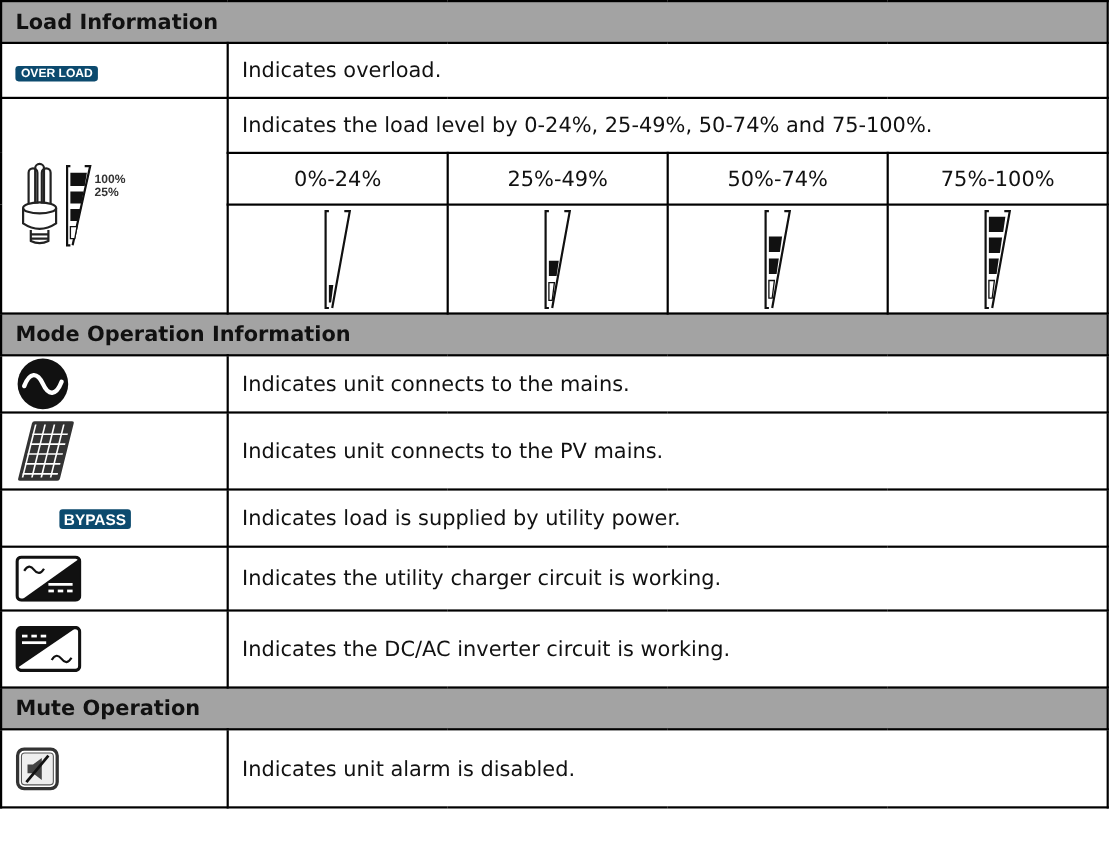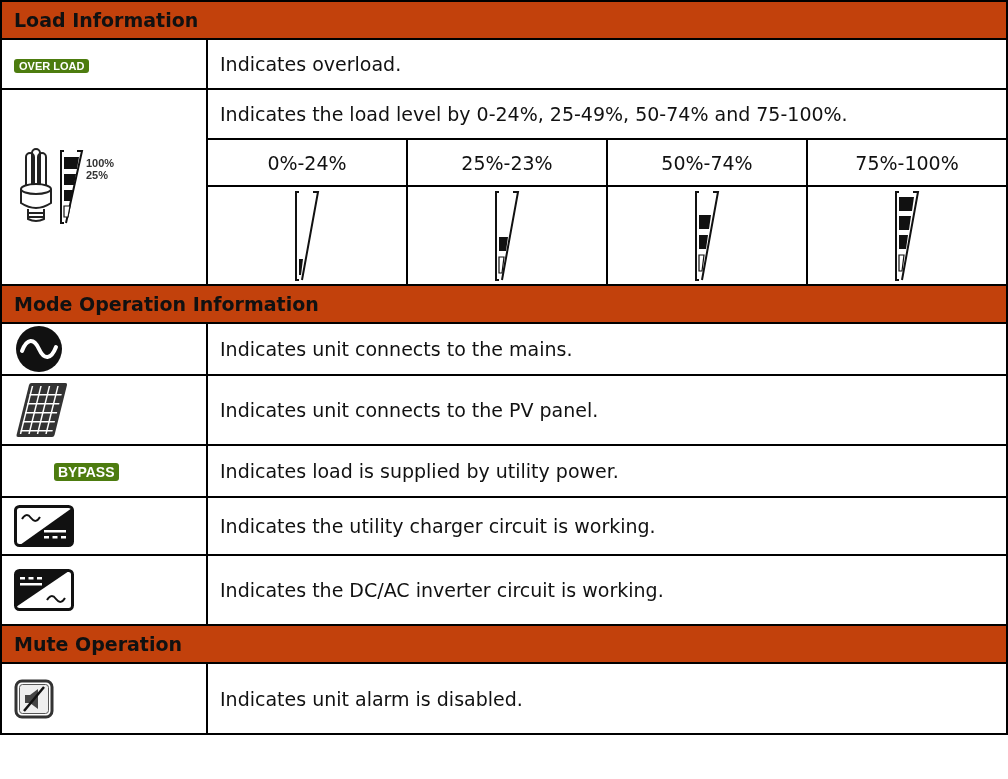--- a/index.html
+++ b/index.html
@@ -1,24 +1,24 @@
 <!DOCTYPE html>
 <html><head>
 <meta charset="utf-8">
 <style>
   html, body { margin: 0; padding: 0; background: #ffffff; }
   body { width: 1008px; height: 779px; overflow: hidden; font-family: "DejaVu Sans", sans-serif; color: #111; }
   .tbl { position: absolute; left: 0; top: 0; width: 1006px; border-collapse: collapse; table-layout: fixed; }
   .tbl td { border: 2px solid #000; padding: 0; vertical-align: middle; }
-  .sec-hdr td { background: #c2410c; font-weight: bold; font-size: 19px; padding-left: 12px; height: 36px; }
+  .sec-hdr td { background: #a3a3a3; font-weight: bold; font-size: 19px; padding-left: 12px; height: 36px; }
   .icon-cell { width: 204px; padding-left: 12px !important; }
   .desc { font-size: 19px; padding-left: 12px !important; }
   .pct-hdr { text-align: center; font-size: 19px; height: 45px; }
   .bar-cell { text-align: center; height: 97px; }
-  .badge { display: inline-block; background: #4d7c0f; color: #fff; font-family: "Liberation Sans", sans-serif; font-weight: bold; border-radius: 3px; letter-spacing: 0px; }
+  .badge { display: inline-block; background: #0c4a6e; color: #fff; font-family: "Liberation Sans", sans-serif; font-weight: bold; border-radius: 3px; letter-spacing: 0px; }
   .badge.overload { font-size: 11px; padding: 1px 5px; }
   .badge.bypass { font-size: 14px; padding: 1px 4px; margin-left: 40px; }
   .load-legend { display: flex; align-items: center; }
   .load-legend .pct-labels { display: flex; flex-direction: column; height: 60px; font-family: "Liberation Sans", sans-serif; font-weight: bold; font-size: 11px; color: #333; margin-left: 2px; }
   svg { display: block; }
 </style>
 </head>
 <body>
 
 <table class="tbl">
@@ -71,21 +71,21 @@
           <span>100%</span>
           <span>25%</span>
         </div>
       </div>
     </td>
     <td colspan="4" class="desc">Indicates the load level by 0-24%, 25-49%, 50-74% and 75-100%.</td>
   </tr>
 
   <tr>
     <td class="pct-hdr">0%-24%</td>
-    <td class="pct-hdr">25%-23%</td>
+    <td class="pct-hdr">25%-49%</td>
     <td class="pct-hdr">50%-74%</td>
     <td class="pct-hdr">75%-100%</td>
   </tr>
 
   <tr>
     <td class="bar-cell">
       <svg width="30" height="94" viewBox="0 0 30 94" style="margin:0 auto">
         <g stroke="#111" stroke-width="2" fill="none">
               <path d="M7 3 H4 V91 H7"></path>
               <path d="M21 3 H26 L10 91"></path>
@@ -154,21 +154,21 @@
                 <rect x="30.5" y="5" width="1.5" height="48"></rect>
             <rect x="5" y="13" width="32" height="1.5"></rect>
                 <rect x="5" y="22" width="32" height="1.5"></rect>
             <rect x="5" y="31" width="32" height="1.5"></rect>
                 <rect x="5" y="40" width="32" height="1.5"></rect>
             <rect x="5" y="49" width="32" height="1.5"></rect>
           </g>
         </g>
       </svg>
     </td>
-    <td colspan="4" class="desc">Indicates unit connects to the PV panel.</td>
+    <td colspan="4" class="desc">Indicates unit connects to the PV mains.</td>
   </tr>
 
   <tr style="height:52px">
     <td class="icon-cell">
       <span class="badge bypass">BYPASS</span>
     </td>
     <td colspan="4" class="desc">Indicates load is supplied by utility power.</td>
   </tr>
 
   <tr style="height:58px">

